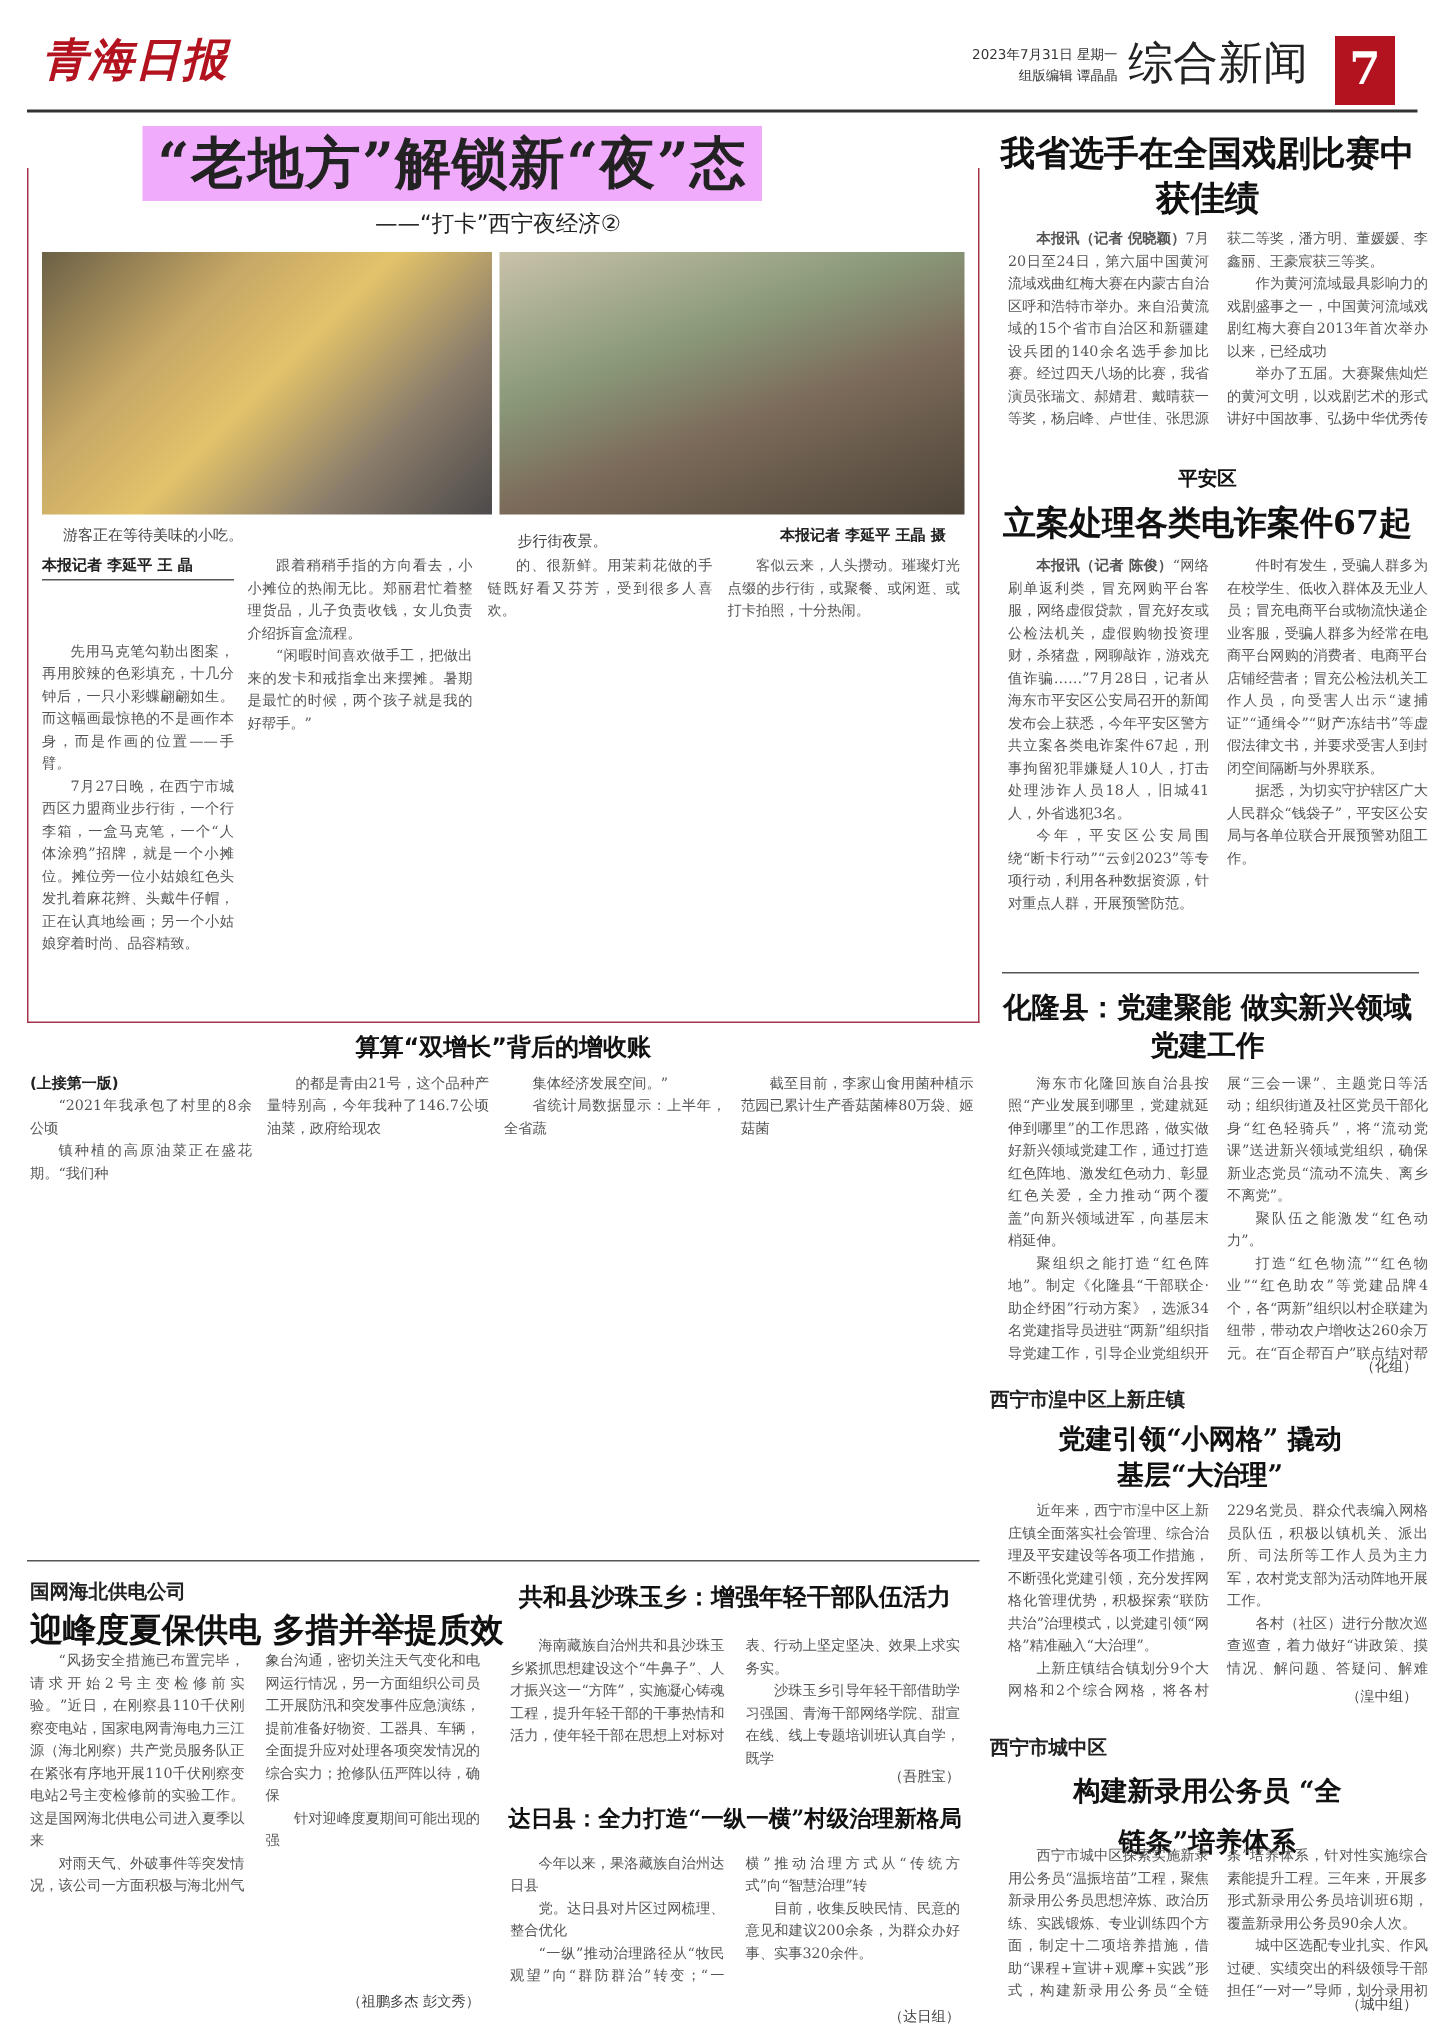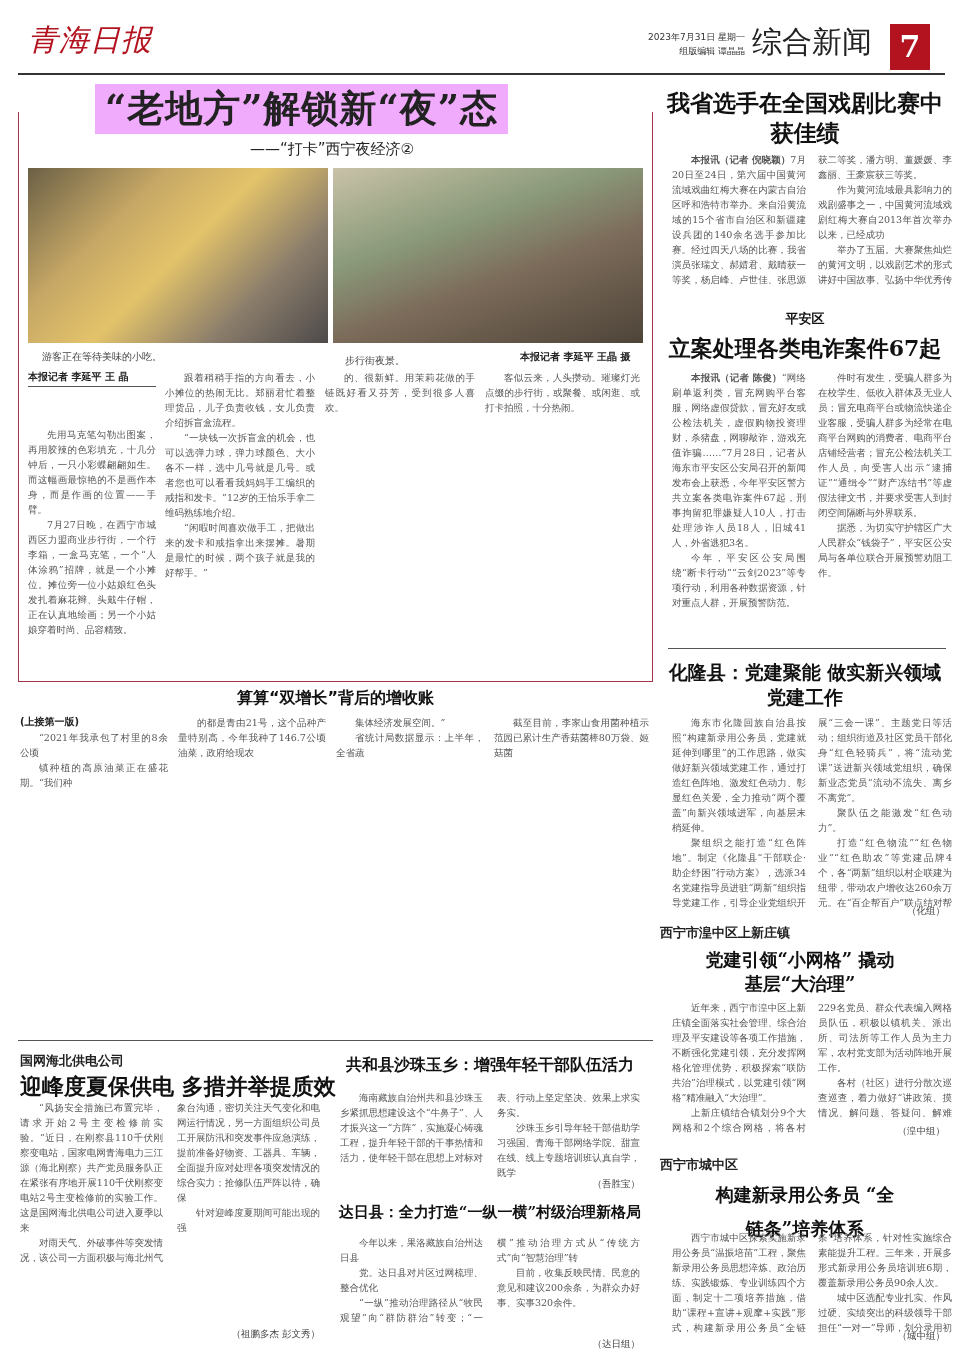--- a/index.html
+++ b/index.html
@@ -1,18 +1,18 @@
 <!DOCTYPE html>
 <html><head>
 <meta charset="utf-8">
 <style>
   * { box-sizing: border-box; margin: 0; padding: 0; }
   body { width: 960px; height: 1357px; background: #fff; font-family: "DejaVu Serif", serif; color: #222; position: relative; overflow: hidden; }
   .abs { position: absolute; }
-  .masthead-logo { left: 28px; top: 20px; font-size: 30px; color: #b3131f; font-family: "DejaVu Serif", serif; font-weight: normal; font-style: italic; letter-spacing: 1px; }
+  .masthead-logo { left: 28px; top: 20px; font-size: 30px; color: #b3131f; font-family: "DejaVu Serif", serif; font-weight: bold; font-style: italic; letter-spacing: 1px; }
   .masthead-meta { left: 640px; top: 30px; font-size: 9px; line-height: 14px; color: #333; font-family: "DejaVu Sans", sans-serif; text-align: right; width: 105px; }
   .section-name { left: 752px; top: 22px; font-size: 30px; font-family: Liberation Mono, monospace; color: #222; }
   .page-num { left: 890px; top: 24px; width: 40px; height: 46px; background: #b3131f; color: #fff; font-size: 30px; font-weight: bold; text-align: center; line-height: 46px; font-family: "DejaVu Serif", serif; }
   .rule-top { left: 18px; top: 73px; width: 927px; height: 2px; background: #333; }
 
   .feature-box { left: 18px; top: 112px; width: 635px; height: 570px; border: 1px solid #a3344a; border-top: none; }
   .feature-title { left: 95px; top: 84px; font-size: 37px; font-weight: bold; background: #f0abfc; padding: 0 10px; letter-spacing: 1px; }
   .feature-sub { left: 250px; top: 140px; font-size: 15px; font-family: "DejaVu Sans", sans-serif; }
   .photo { background: linear-gradient(135deg, #6b6046 0%, #c7a866 30%, #e3c36a 50%, #8b7d6b 75%, #4d4a4a 100%); }
   .photo2 { background: linear-gradient(160deg, #c9c2a8 0%, #8a9a7a 35%, #7c6b5a 60%, #4d4438 100%); }
@@ -46,21 +46,20 @@
 <div class="abs caption" style="left:345px;top:354px;">步行街夜景。</div>
 <div class="abs byline" style="left:520px;top:350px;">本报记者 李延平 王晶 摄</div>
 <div class="abs byline" style="left:28px;top:370px;">本报记者 李延平 王 晶</div>
 <div class="abs rule" style="left:28px;top:386px;width:128px;"></div>
 <div class="abs col" style="left:28px;top:390px;width:128px;height:285px;margin-top:37px;">
   <p>先用马克笔勾勒出图案，再用胶辣的色彩填充，十几分钟后，一只小彩蝶翩翩如生。而这幅画最惊艳的不是画作本身，而是作画的位置——手臂。</p>
   <p>7月27日晚，在西宁市城西区力盟商业步行街，一个行李箱，一盒马克笔，一个“人体涂鸦”招牌，就是一个小摊位。摊位旁一位小姑娘红色头发扎着麻花辫、头戴牛仔帽，正在认真地绘画；另一个小姑娘穿着时尚、品容精致。</p>
 </div>
 <div class="abs col" style="left:165px;top:370px;width:150px;height:305px;">
   <p>跟着稍稍手指的方向看去，小小摊位的热闹无比。郑丽君忙着整理货品，儿子负责收钱，女儿负责介绍拆盲盒流程。</p>
-  <p>“一块钱一次拆盲盒的机会，也可以选弹力球，弹力球颜色、大小各不一样，选中几号就是几号。或者您也可以看看我妈妈手工编织的戒指和发卡。”12岁的王怡乐手拿二维码熟练地介绍。</p>
   <p>“闲暇时间喜欢做手工，把做出来的发卡和戒指拿出来摆摊。暑期是最忙的时候，两个孩子就是我的好帮手。”</p>
 </div>
 <div class="abs col" style="left:325px;top:370px;width:150px;height:305px;">
   <p>的、很新鲜。用茉莉花做的手链既好看又芬芳，受到很多人喜欢。</p>
 </div>
 <div class="abs col" style="left:485px;top:370px;width:155px;height:305px;">
   <p>客似云来，人头攒动。璀璨灯光点缀的步行街，或聚餐、或闲逛、或打卡拍照，十分热闹。</p>
 </div>
 
 <div class="abs hl" style="left:18px;top:688px;width:635px;font-size:16px;font-family:'DejaVu Sans',sans-serif;">算算“双增长”背后的增收账</div>
@@ -119,21 +118,21 @@
 <div class="abs col" style="left:672px;top:370px;width:280px;height:275px;column-count:2;column-gap:12px;">
   <p><b>本报讯（记者 陈俊）</b><span>“网络刷单返利类，冒充网购平台客服，网络虚假贷款，冒充好友或公检法机关，虚假购物投资理财，杀猪盘，网聊敲诈，游戏充值诈骗……”7月28日，记者从海东市平安区公安局召开的新闻发布会上获悉，今年平安区警方共立案各类电诈案件67起，刑事拘留犯罪嫌疑人10人，打击处理涉诈人员18人，旧城41人，外省逃犯3名。</span></p>
   <p>今年，平安区公安局围绕“断卡行动”“云剑2023”等专项行动，利用各种数据资源，针对重点人群，开展预警防范。</p>
   <p>件时有发生，受骗人群多为在校学生、低收入群体及无业人员；冒充电商平台或物流快递企业客服，受骗人群多为经常在电商平台网购的消费者、电商平台店铺经营者；冒充公检法机关工作人员，向受害人出示“逮捕证”“通缉令”“财产冻结书”等虚假法律文书，并要求受害人到封闭空间隔断与外界联系。</p>
   <p>据悉，为切实守护辖区广大人民群众“钱袋子”，平安区公安局与各单位联合开展预警劝阻工作。</p>
 </div>
 <div class="abs rule" style="left:668px;top:648px;width:278px;"></div>
 
 <div class="abs hl" style="left:660px;top:660px;width:290px;font-size:19px;line-height:25px;">化隆县：党建聚能 做实新兴领域党建工作</div>
 <div class="abs col" style="left:672px;top:715px;width:280px;height:200px;column-count:2;column-gap:12px;">
-  <p>海东市化隆回族自治县按照“构建新录用公务员，党建就延伸到哪里”的工作思路，做实做好新兴领域党建工作，通过打造红色阵地、激发红色动力、彰显红色关爱，全力推动“两个覆盖”向新兴领域进军，向基层末梢延伸。</p>
+  <p>海东市化隆回族自治县按照“产业发展到哪里，党建就延伸到哪里”的工作思路，做实做好新兴领域党建工作，通过打造红色阵地、激发红色动力、彰显红色关爱，全力推动“两个覆盖”向新兴领域进军，向基层末梢延伸。</p>
   <p>聚组织之能打造“红色阵地”。制定《化隆县“干部联企·助企纾困”行动方案》，选派34名党建指导员进驻“两新”组织指导党建工作，引导企业党组织开展“三会一课”、主题党日等活动；组织街道及社区党员干部化身“红色轻骑兵”，将“流动党课”送进新兴领域党组织，确保新业态党员“流动不流失、离乡不离党”。</p>
   <p>聚队伍之能激发“红色动力”。</p>
   <p>打造“红色物流”“红色物业”“红色助农”等党建品牌4个，各“两新”组织以村企联建为纽带，带动农户增收达260余万元。在“百企帮百户”联点结对帮扶活动中，“两新”组织累计捐款捐物达15余万元，提供就业岗位78个，开展志愿服务58次，充分彰显了社会责任和担当。</p>
 
 </div>
 <div class="abs credit" style="left:800px;top:905px;width:145px;">（化组）</div>
 
 <div class="abs tag" style="left:660px;top:924px;">西宁市湟中区上新庄镇</div>
 <div class="abs hl" style="left:700px;top:948px;width:200px;font-size:18px;line-height:24px;">党建引领“小网格” 撬动基层“大治理”</div>
 <div class="abs col" style="left:672px;top:1000px;width:280px;height:135px;column-count:2;column-gap:12px;">

